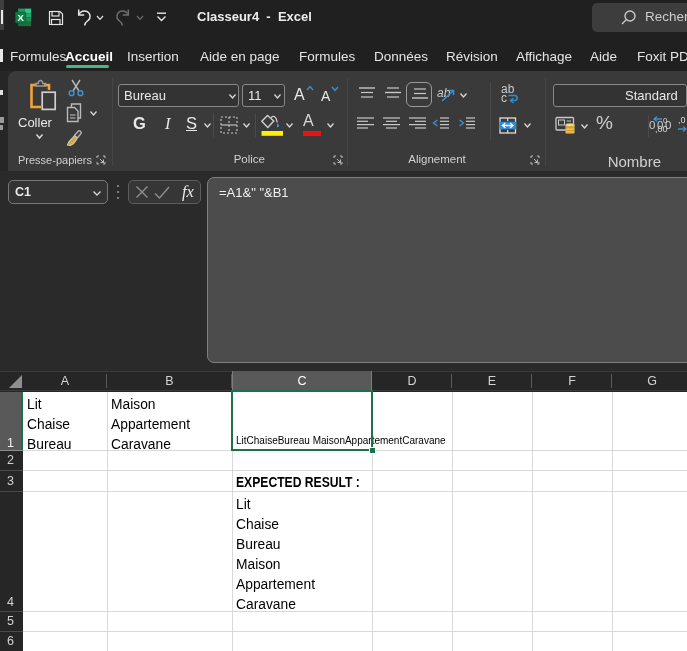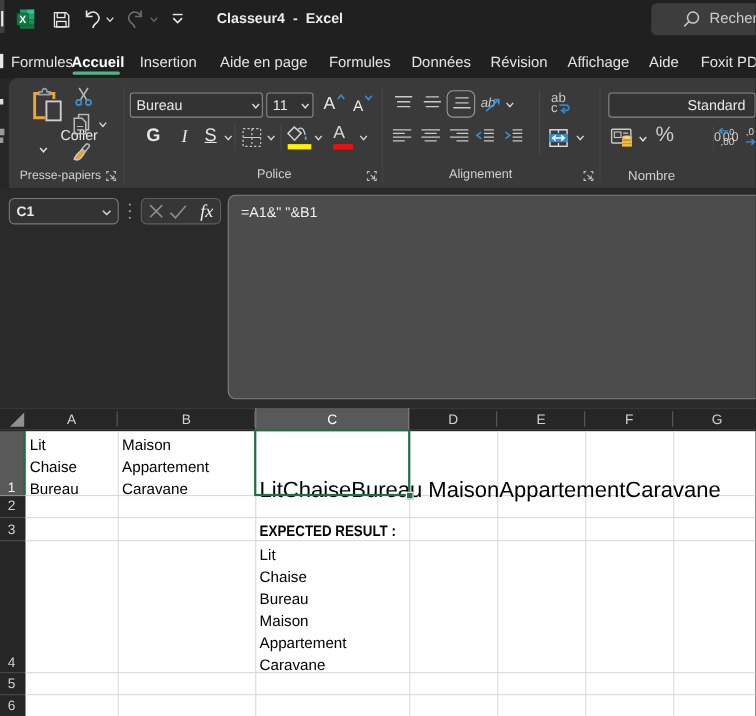--- a/index.html
+++ b/index.html
@@ -81,42 +81,42 @@
 <div class="abs" style="left:0;top:117px;width:4px;height:6px;background:#9a9a9a;"></div>
 <div class="abs" style="left:0;top:125px;width:3px;height:5px;background:#9a9a9a;"></div>
 
 <div class="abs" style="left:112px;top:78px;width:1px;height:88px;background:#454545;"></div>
 <div class="abs" style="left:347px;top:78px;width:1px;height:88px;background:#454545;"></div>
 <div class="abs" style="left:545px;top:78px;width:1px;height:88px;background:#454545;"></div>
 
 <div class="abs" style="left:10px;top:154px;width:90px;text-align:center;font-size:11px;color:#d0d0d0;">Presse-papiers</div>
 <div class="abs" style="left:175px;top:153px;width:90px;text-align:right;font-size:11.5px;color:#d0d0d0;">Police</div>
 <div class="abs" style="left:392px;top:153px;width:90px;text-align:center;font-size:11.5px;color:#d0d0d0;">Alignement</div>
-<div class="abs" style="left:571px;top:153px;width:90px;text-align:left;font-size:12px;color:#d0d0d0;">Nombre</div>
+<div class="abs" style="left:571px;top:153px;width:90px;text-align:right;font-size:15px;color:#d0d0d0;">Nombre</div>
 
 <svg class="abs" style="left:96px;top:155px;" width="10" height="10" viewBox="0 0 10 10">
   <path d="M1 3 L1 1 L3 1 M7 1 L9 1 L9 3 M9 7 L9 9 L7 9 M3 9 L1 9 L1 7" fill="none" stroke="#bdbdbd" stroke-width="1"></path>
   <path d="M4 4 L7.5 7.5 M7.5 4.5 L7.5 7.5 L4.5 7.5" fill="none" stroke="#bdbdbd" stroke-width="1"></path>
 </svg>
 <svg class="abs" style="left:333px;top:155px;" width="10" height="10" viewBox="0 0 10 10">
   <path d="M1 3 L1 1 L3 1 M7 1 L9 1 L9 3 M9 7 L9 9 L7 9 M3 9 L1 9 L1 7" fill="none" stroke="#bdbdbd" stroke-width="1"></path>
   <path d="M4 4 L7.5 7.5 M7.5 4.5 L7.5 7.5 L4.5 7.5" fill="none" stroke="#bdbdbd" stroke-width="1"></path>
 </svg>
 <svg class="abs" style="left:530px;top:155px;" width="10" height="10" viewBox="0 0 10 10">
   <path d="M1 3 L1 1 L3 1 M7 1 L9 1 L9 3 M9 7 L9 9 L7 9 M3 9 L1 9 L1 7" fill="none" stroke="#bdbdbd" stroke-width="1"></path>
   <path d="M4 4 L7.5 7.5 M7.5 4.5 L7.5 7.5 L4.5 7.5" fill="none" stroke="#bdbdbd" stroke-width="1"></path>
 </svg>
 
 <svg class="abs" style="left:28px;top:79px;" width="30" height="32" viewBox="0 0 30 32">
   <path d="M8.5 6 H3.5 V28 H13" fill="none" stroke="#efa438" stroke-width="2.6"></path>
   <path d="M16 6 H21 V11" fill="none" stroke="#efa438" stroke-width="2.6"></path>
   <path d="M7.5 7 V4.5 H10.2 C10.4 2.8 11.7 1.6 12.5 1.6 C13.3 1.6 14.6 2.8 14.8 4.5 H17.5 V7 Z" fill="none" stroke="#9c9c9c" stroke-width="1.5"></path>
   <rect x="14.2" y="13.2" width="13" height="17.2" fill="#3a3a3a" stroke="#cfcfcf" stroke-width="1.7"></rect>
 </svg>
-<div class="abs" style="left:18px;top:115px;width:46px;text-align:right;font-size:13px;color:#e8e8e8;margin-left:25px;">Coller</div>
+<div class="abs" style="left:18px;top:115px;width:46px;text-align:left;font-size:13px;color:#e8e8e8;">Coller</div>
 <svg class="abs" style="left:35px;top:133px;" width="9" height="7" viewBox="0 0 9 7">
   <path d="M1.5 1.5 L4.5 5 L7.5 1.5" fill="none" stroke="#d8d8d8" stroke-width="1.5"></path>
 </svg>
 
 <svg class="abs" style="left:67px;top:79px;" width="18" height="18" viewBox="0 0 18 18">
   <line x1="5" y1="1" x2="12" y2="12" stroke="#b9b9b9" stroke-width="1.4"></line>
   <line x1="13" y1="1" x2="6" y2="12" stroke="#b9b9b9" stroke-width="1.4"></line>
   <circle cx="4.6" cy="14.2" r="2.4" fill="none" stroke="#3f8fd0" stroke-width="1.5"></circle>
   <circle cx="13.4" cy="14.2" r="2.4" fill="none" stroke="#3f8fd0" stroke-width="1.5"></circle>
 </svg>
@@ -394,18 +394,18 @@
 <div class="abs" style="left:612px;top:392px;width:1px;height:259px;background:#d9d9d9;"></div>
 
 <div class="abs" style="left:23px;top:450px;width:664px;height:1px;background:#d9d9d9;"></div>
 <div class="abs" style="left:23px;top:470px;width:664px;height:1px;background:#d9d9d9;"></div>
 <div class="abs" style="left:23px;top:491px;width:664px;height:1px;background:#d9d9d9;"></div>
 <div class="abs" style="left:23px;top:611px;width:664px;height:1px;background:#d9d9d9;"></div>
 <div class="abs" style="left:23px;top:631px;width:664px;height:1px;background:#d9d9d9;"></div>
 
 <div class="abs" style="left:27px;top:395px;font-size:13.8px;color:#000;line-height:20px;">Lit<br>Chaise<br>Bureau</div>
 <div class="abs" style="left:111px;top:395px;font-size:13.8px;color:#000;line-height:20px;">Maison<br>Appartement<br>Caravane</div>
-<div class="abs" style="left:236px;top:434.5px;font-size:20px;color:#000;">LitChaiseBureau MaisonAppartementCaravane</div>
+<div class="abs" style="left:236px;top:434.5px;font-size:10px;color:#000;">LitChaiseBureau MaisonAppartementCaravane</div>
 <div class="abs" style="left:236px;top:474.5px;font-size:13.8px;font-weight:bold;color:#000;transform:scaleX(0.88);transform-origin:0 0;">EXPECTED RESULT :</div>
 <div class="abs" style="left:236px;top:494.5px;font-size:13.8px;color:#000;line-height:20px;">Lit<br>Chaise<br>Bureau<br>Maison<br>Appartement<br>Caravane</div>
 
 <div class="abs" style="left:231px;top:390px;width:142px;height:61px;border:2px solid #1e7145;"></div>
 <div class="abs" style="left:369px;top:447px;width:7px;height:7px;background:#1e7145;border:1px solid #fff;"></div>
 
 </body></html>

